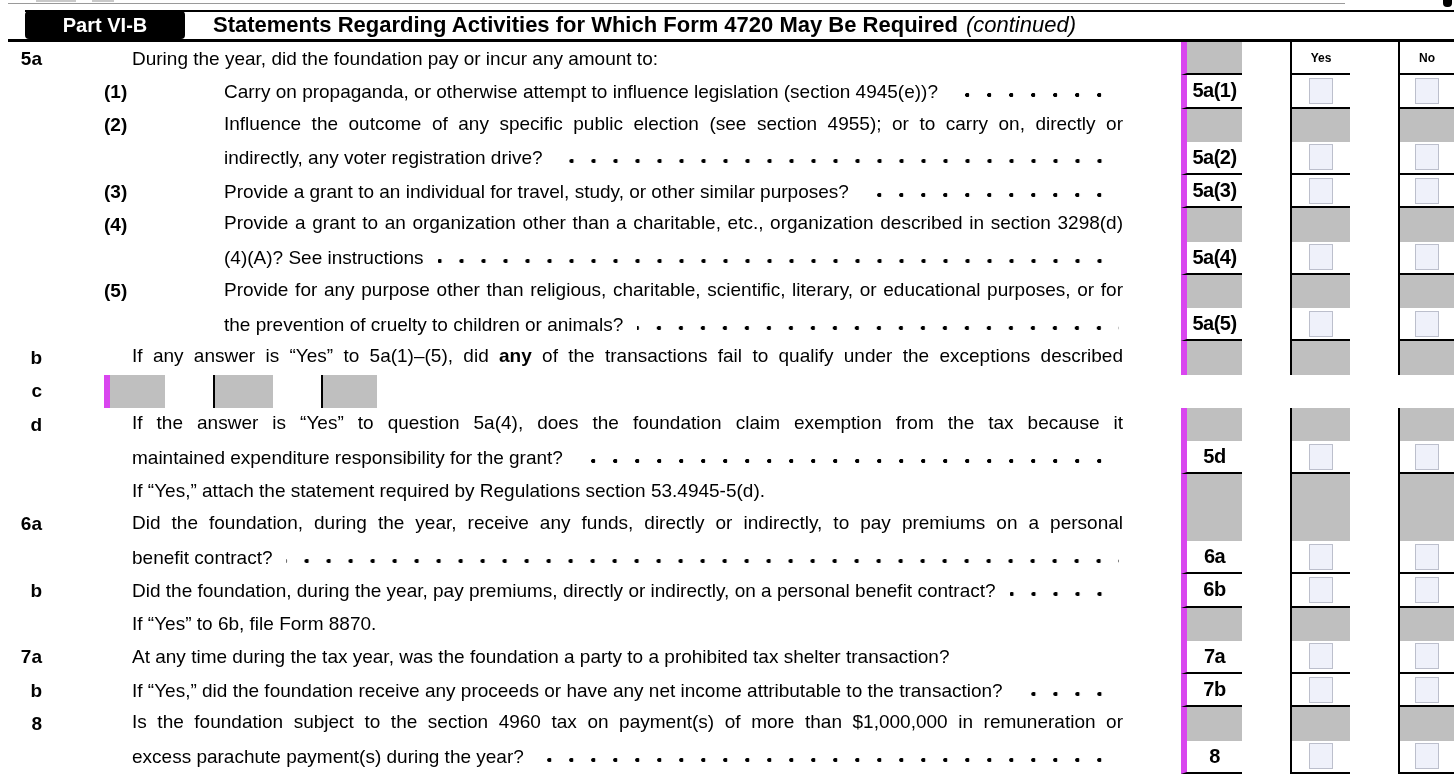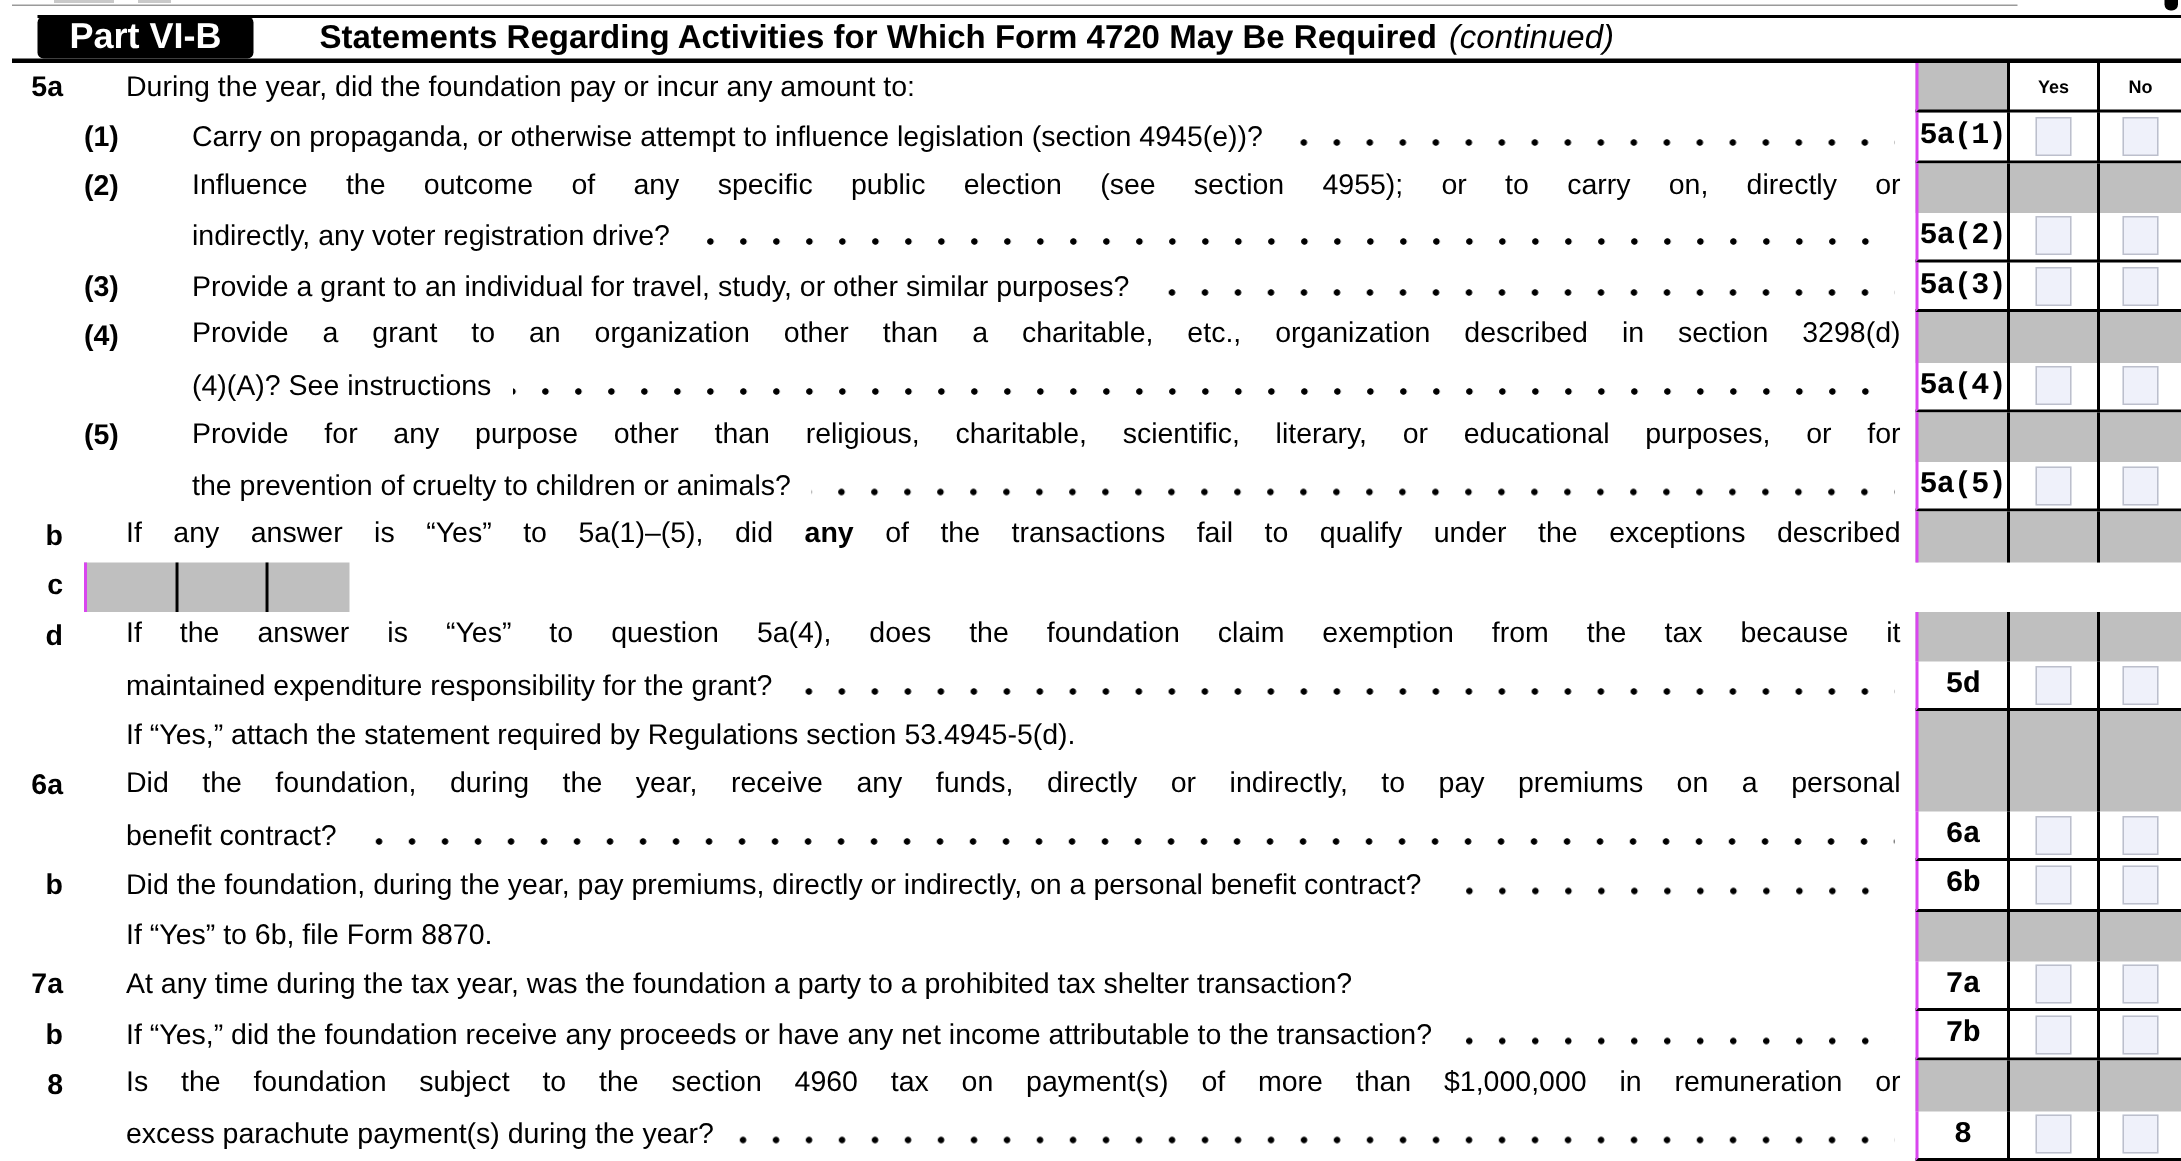--- a/index.html
+++ b/index.html
@@ -18,38 +18,38 @@
   .top-frag1 { position:absolute; left:36px; top:0; width:40px; height:2px; background:#c9c9c9; }
   .top-frag2 { position:absolute; left:92px; top:0; width:22px; height:2px; background:#c9c9c9; }
 
   
   .part-header {
     position:absolute; left:0; top:10px; width:1454px; height:32px;
   }
   .part-header .hdr-topline { position:absolute; left:25px; right:0; top:0; height:2px; background:#000; }
   .part-header .hdr-bottomline { position:absolute; left:8px; right:0; bottom:0; height:3px; background:#000; }
   .part-box {
-    position:absolute; left:25px; top:1px; width:144px; height:28px;
+    position:absolute; left:25px; top:1px; width:160px; height:28px;
     background:#000; color:#fff; border-radius:4px;
     display:flex; align-items:center; justify-content:center;
-    font-weight:bold; font-size:24px;
+    font-weight:bold; font-size:20px;
   }
   .part-title {
     position:absolute; left:213px; top:1px; height:28px;
     display:flex; align-items:center;
     font-weight:bold; font-size:22px; white-space:nowrap;
   }
   .part-title .cont { font-weight:normal; font-style:italic; margin-left:8px; }
 
   
   .form-body {
     position:absolute; left:0; top:42px; width:1454px; height:732px;
     display:flex; flex-direction:column;
   }
-  .row { flex:1 1 0; display:flex; align-items:stretch; min-height:0; }
+  .row { flex:1 1 0; display:flex; align-items:stretch; min-height:0;gap:48px; }
   .cell-num {
     width:56px; padding-right:14px; flex:0 0 56px;
     display:flex; align-items:center; justify-content:flex-end;
     font-weight:bold; font-size:19px;
   }
   .cell-sub {
     width:44px; flex:0 0 44px;
     display:flex; align-items:center;
     font-weight:bold; font-size:19px;
   }
@@ -67,23 +67,23 @@
     background-size: 22px 10px; background-repeat: repeat-x; background-position: right 0;
   }
   .cbx {
     width:24px; height:26px; flex:0 0 24px;
     background:#eff1fa; border:1.5px solid #bcbfcc;
   }
   .cbx.inline { align-self:center; margin-left:2px; }
 
   
   .cell-label {
-    flex:0 0 61px; width:61px; border-left:2px solid #d946ef;
+    flex:0 0 61px; width:61px; border-left:6px solid #d946ef;
     display:flex; align-items:center; justify-content:center;
-    font-weight:bold; font-size:20px; letter-spacing:-0.5px;font-family:Liberation Mono, monospace;
+    font-weight:bold; font-size:20px; letter-spacing:-0.5px;
   }
   .cell-yes { flex:0 0 60px; width:60px; }
   .cell-no  { flex:0 0 56px; width:56px; }
   .cell-yes, .cell-no {
     border-left:2px solid #000;
     display:flex; align-items:center; justify-content:center;
     font-weight:bold; font-size:12px;
   }
   .gray { background:#bfbfbf; }
   .rule-b { border-bottom:2px solid #000; }

